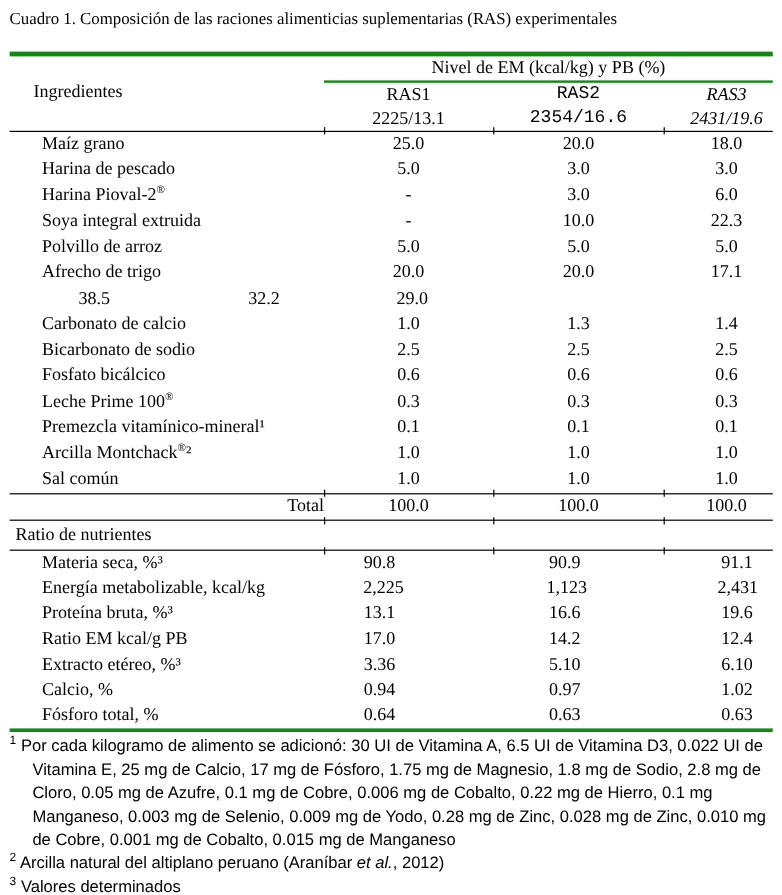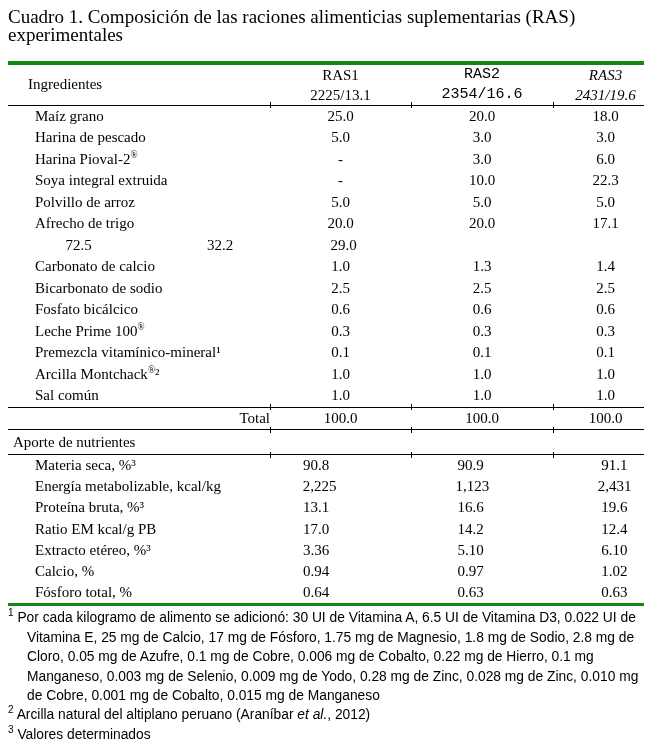--- a/index.html
+++ b/index.html
@@ -4,21 +4,21 @@
 <style>
   html, body {
     margin: 0; padding: 0;
     width: 652px; height: 746px;
     background: #ffffff;
     overflow: hidden;
     color: #000;
     font-family: "Liberation Serif", serif;
   }
   .page { padding: 8px 0 0 8px; width: 644px; }
-  .caption { font-size: 19px; line-height: 18px; width: 630px; }
+  .caption { font-size: 14px; line-height: 18px; width: 630px; }
   .tablewrap { position: relative; margin-top: 17px; width: 636px; }
   .greenbar { height: 3.5px; background: var(--green, #128a12); }
   .greenbar.bottom { height: 3px; }
   .rule { position: relative; height: 1px; background: #000; }
   .rule .tick { position: absolute; top: -2.5px; width: 1px; height: 6px; background: #000; }
   .tick.t1 { left: 262px; } .tick.t2 { left: 403px; } .tick.t3 { left: 545px; }
 
   .header { display: flex; }
   .h-left { width: 262px; box-sizing: border-box; display: flex; align-items: center;
             padding-left: 20px; font-size: 15px; text-align: center; }
@@ -57,20 +57,21 @@
 
   <div class="caption">Cuadro 1.  Composición de las raciones alimenticias suplementarias (RAS) experimentales</div>
 
   <div class="tablewrap">
 
     <div class="greenbar top"></div>
 
     <div class="header">
       <div class="h-left">Ingredientes</div>
       <div class="h-right">
+        <div class="spanner">Nivel de EM (kcal/kg) y PB (%)</div>
         <div class="hcols">
 
             <div class="hcol">
               <div class="hname">RAS1</div>
               <div class="hlevel">2225/13.1</div>
             </div>
 
             <div class="hcol">
               <div class="hname">RAS2</div>
               <div class="hlevel">2354/16.6</div>
@@ -128,21 +129,21 @@
         </div>
 
         <div class="row">
           <div class="c-label">Afrecho de trigo</div>
           <div class="c-v c-v1">20.0</div>
           <div class="c-v c-v2">20.0</div>
           <div class="c-v c-v3">17.1</div>
         </div>
 
         <div class="row">
-          <div class="c-v c-v1">72.5</div>
+          <div class="c-v c-v1">38.5</div>
           <div class="c-v c-v2">32.2</div>
           <div class="c-v c-v3">29.0</div>
         </div>
 
         <div class="row">
           <div class="c-label">Carbonato de calcio</div>
           <div class="c-v c-v1">1.0</div>
           <div class="c-v c-v2">1.3</div>
           <div class="c-v c-v3">1.4</div>
         </div>
@@ -202,21 +203,21 @@
       <div class="c-v c-v2">100.0</div>
       <div class="c-v c-v3">100.0</div>
     </div>
 
     <div class="rule">
       <div class="tick t1"></div>
       <div class="tick t2"></div>
       <div class="tick t3"></div>
     </div>
 
-    <div class="section-row">Aporte de nutrientes</div>
+    <div class="section-row">Ratio de nutrientes</div>
 
     <div class="rule">
       <div class="tick t1"></div>
       <div class="tick t2"></div>
       <div class="tick t3"></div>
     </div>
 
     <div class="rows">
 
         <div class="row nrow">

